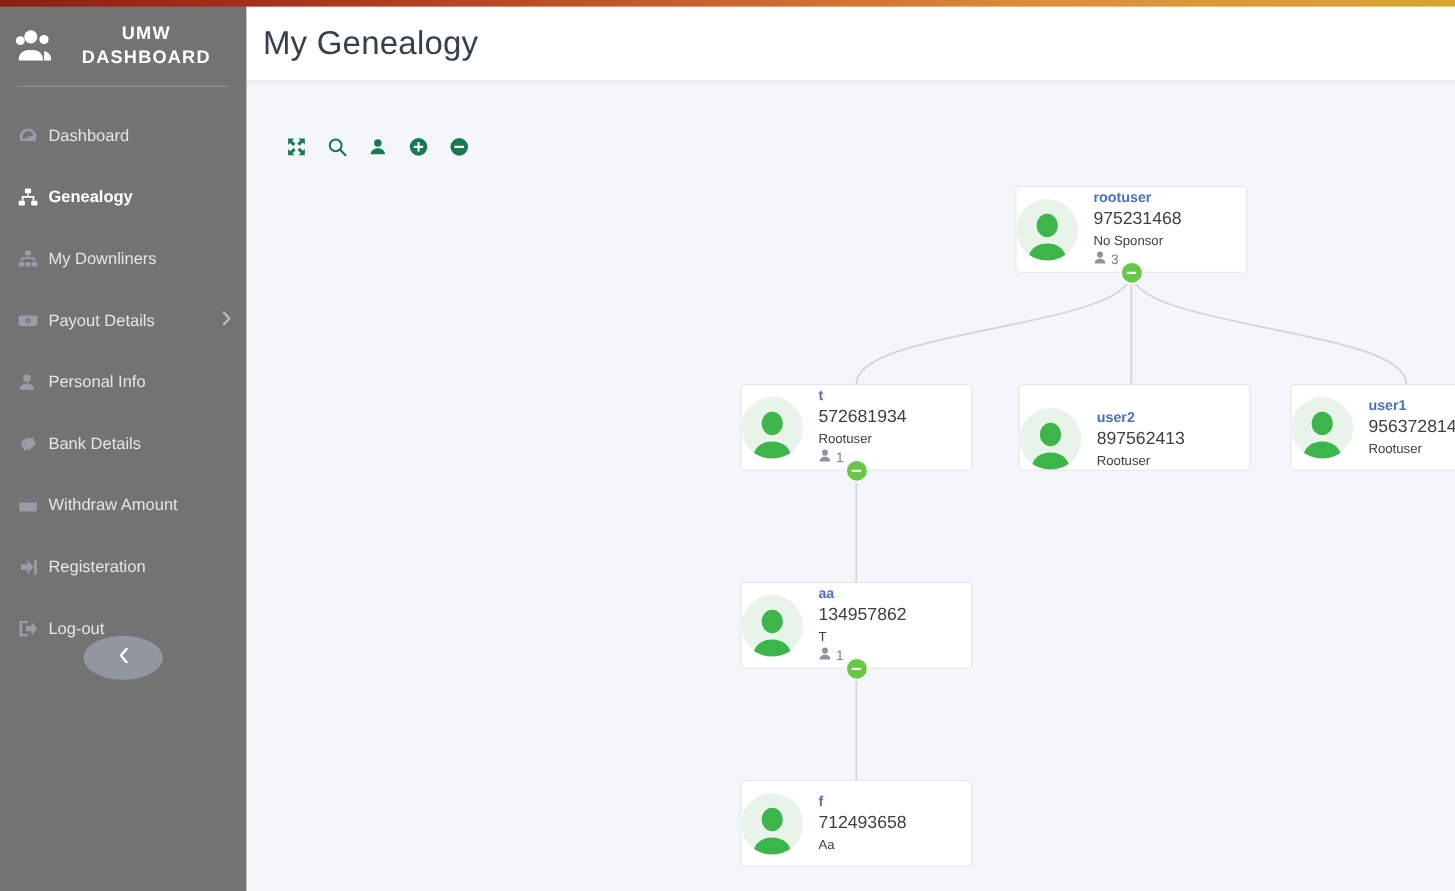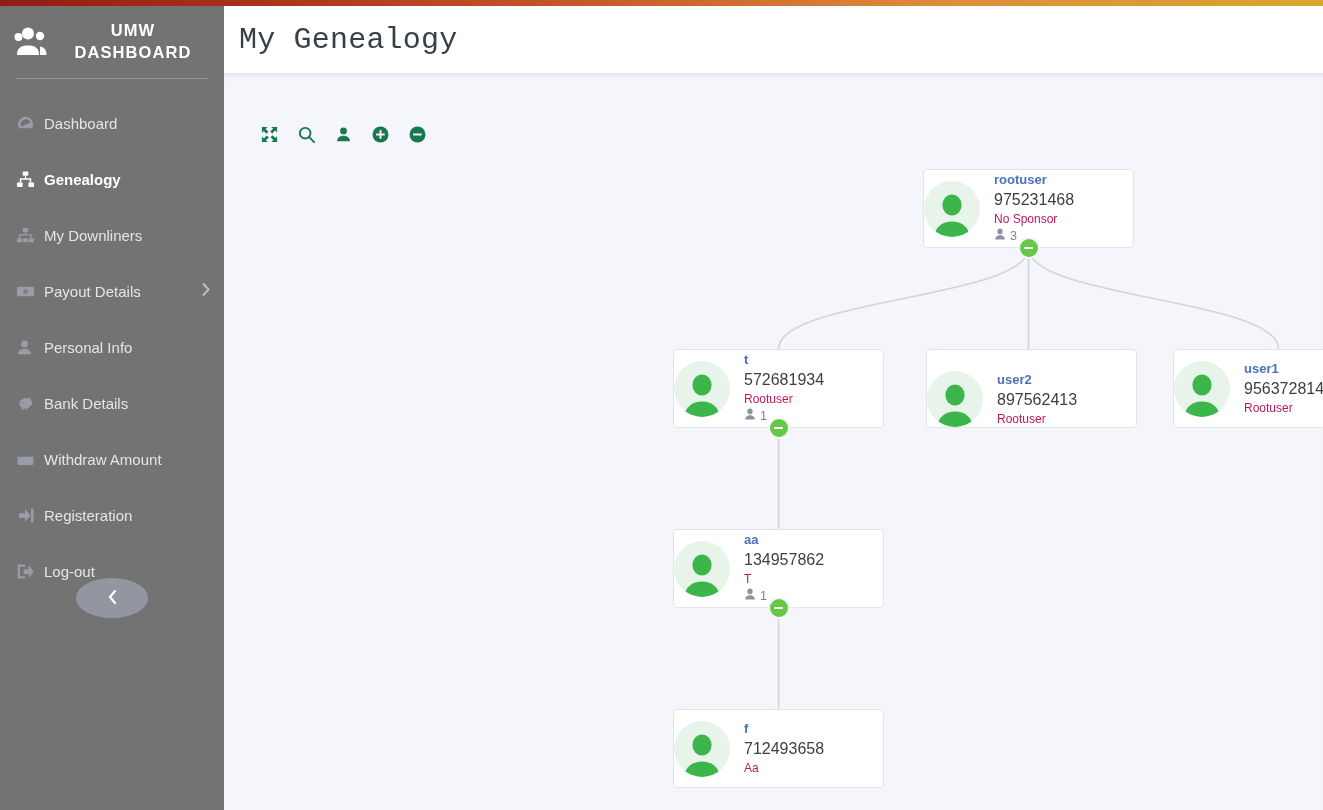--- a/index.html
+++ b/index.html
@@ -66,21 +66,20 @@
     color: #ffffff; font-size: 15px; cursor: pointer;
   }
 
   
   #header {
     position: absolute; top: 6px; left: 224px;
     width: 1099px; height: 67px;
     background: #ffffff;
     display: flex; align-items: center;
     z-index: 20;
-    font-family: Liberation Mono, monospace;
   }
   #page-title {
     font-size: 30px; color: #36404a; font-weight: normal;
     padding-left: 15px; letter-spacing: 0.2px;
   }
 
   
   #content {
     position: absolute; top: 73px; left: 224px;
     width: 1099px; height: 737px;
@@ -119,21 +118,21 @@
     background: #e8f3ea;
     display: flex; align-items: flex-end; justify-content: center;
     overflow: hidden;
   }
   .node-info { padding-left: 14px; line-height: 1.25; }
   .node-name {
     color: #4a72b8; font-size: 13px; font-weight: bold;
     margin-bottom: 2px;
   }
   .node-id { color: #404040; font-size: 16px; margin-bottom: 2px; }
-  .node-sponsor { color: #be185d; font-size: 12px; }
+  .node-sponsor { color: #404040; font-size: 12px; }
   .node-count {
     display: flex; align-items: center; gap: 4px;
     color: #8d939e; font-size: 12.5px; margin-top: 1px;
   }
   .node-count .cnt-num { color: #7c828d; }
 
   .toggle-btn {
     position: absolute;
     width: 18px; height: 18px; border-radius: 50%;
     background: #66c844;

